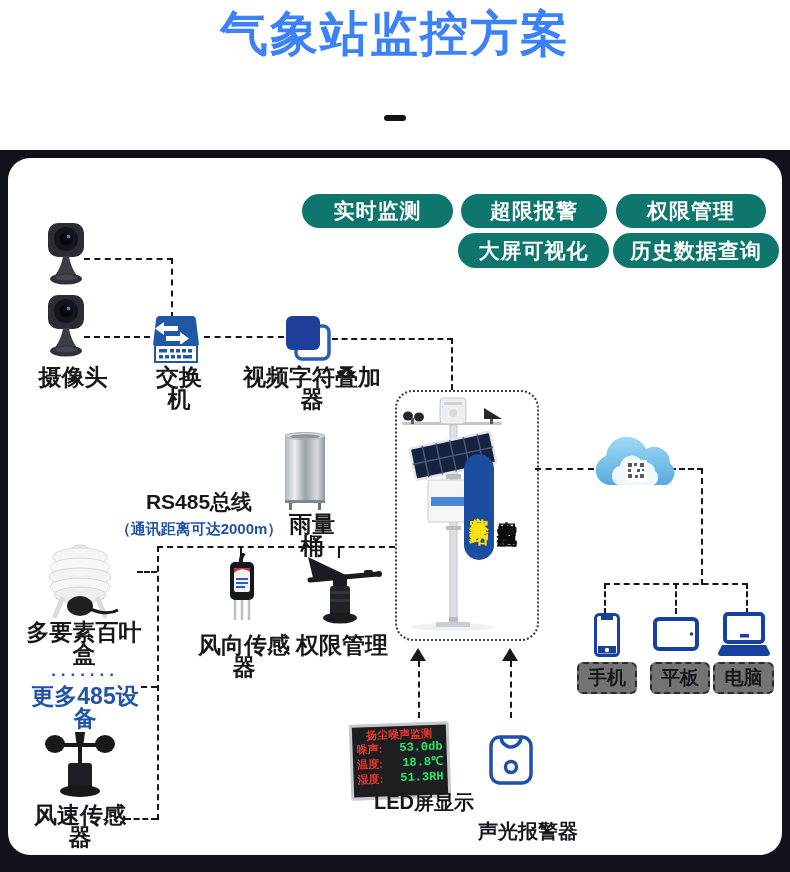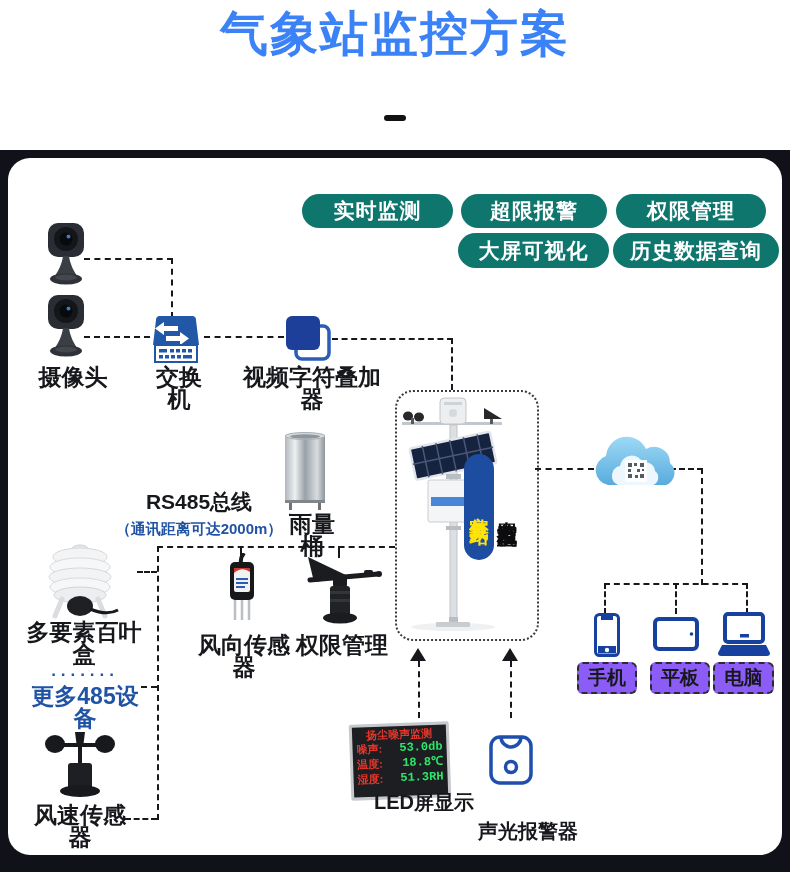--- a/index.html
+++ b/index.html
@@ -23,21 +23,21 @@
   .arrowhead{position:absolute;width:0;height:0;border-left:8px solid transparent;
              border-right:8px solid transparent;border-bottom:13px solid #17181c;}
   .stationbox{position:absolute;left:395px;top:390px;width:140px;height:247px;
               border:2px dotted #3a3b3e;border-radius:18px;}
   .badge{position:absolute;left:464px;top:454px;width:30px;height:106px;background:#1c4da0;
          border-radius:15px;color:#ffe30a;display:flex;align-items:center;justify-content:center;
          writing-mode:vertical-rl;text-orientation:upright;font-size:19px;font-weight:800;letter-spacing:2px;}
   .hostlbl{position:absolute;left:493px;top:449px;width:30px;height:120px;color:#0d0d0f;
            display:flex;align-items:center;justify-content:center;
            writing-mode:vertical-rl;text-orientation:upright;font-size:20px;font-weight:700;letter-spacing:1px;}
-  .devbox{position:absolute;border:2px dashed #2a2b2e;border-radius:6px;background:#8b5cf6;
+  .devbox{position:absolute;border:2px dashed #2a2b2e;border-radius:6px;background:#737373;
           display:flex;align-items:center;justify-content:center;font-size:19px;font-weight:600;color:#17181c;}
   .led{position:absolute;left:350px;top:723px;width:100px;height:76px;background:#1c1e22;
        border:3px solid #c6c9cc;border-radius:2px;transform:rotate(-2deg);
        box-sizing:border-box;padding:2px 4px;overflow:hidden;}
   .led .t{color:#e8372c;font-size:11px;font-weight:700;text-align:center;line-height:13px;}
   .led .row{display:flex;justify-content:space-between;line-height:15px;}
   .led .k{color:#e8372c;font-size:11px;font-weight:700;}
   .led .v{color:#2ee56a;font-size:12px;font-weight:700;font-family:"Liberation Mono","DejaVu Sans Mono",monospace;}
 </style>
 </head>

